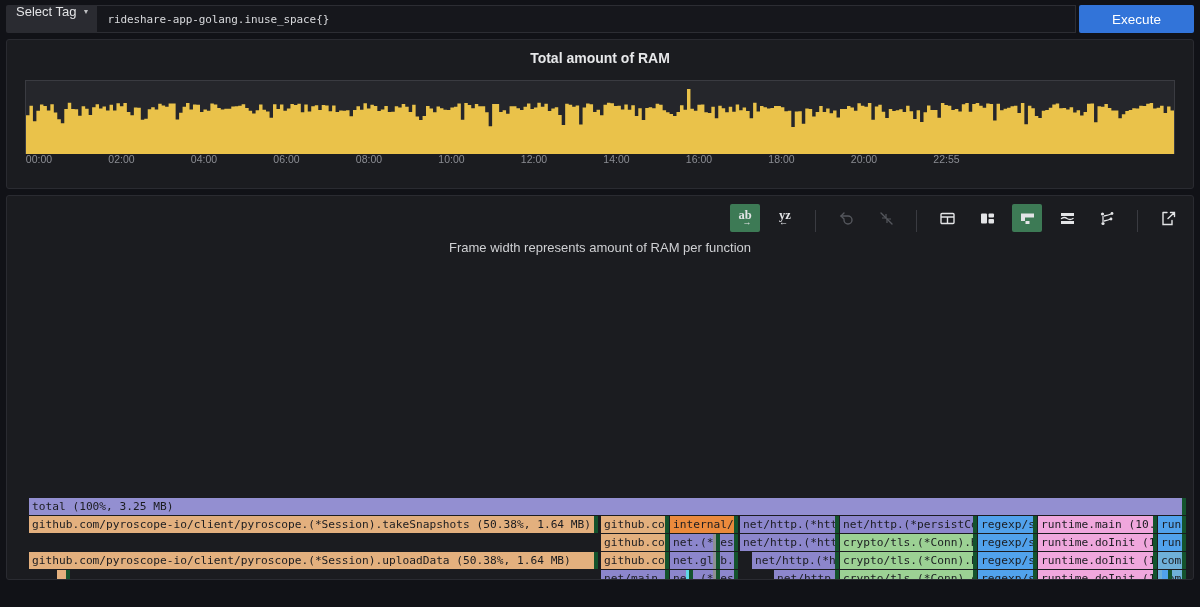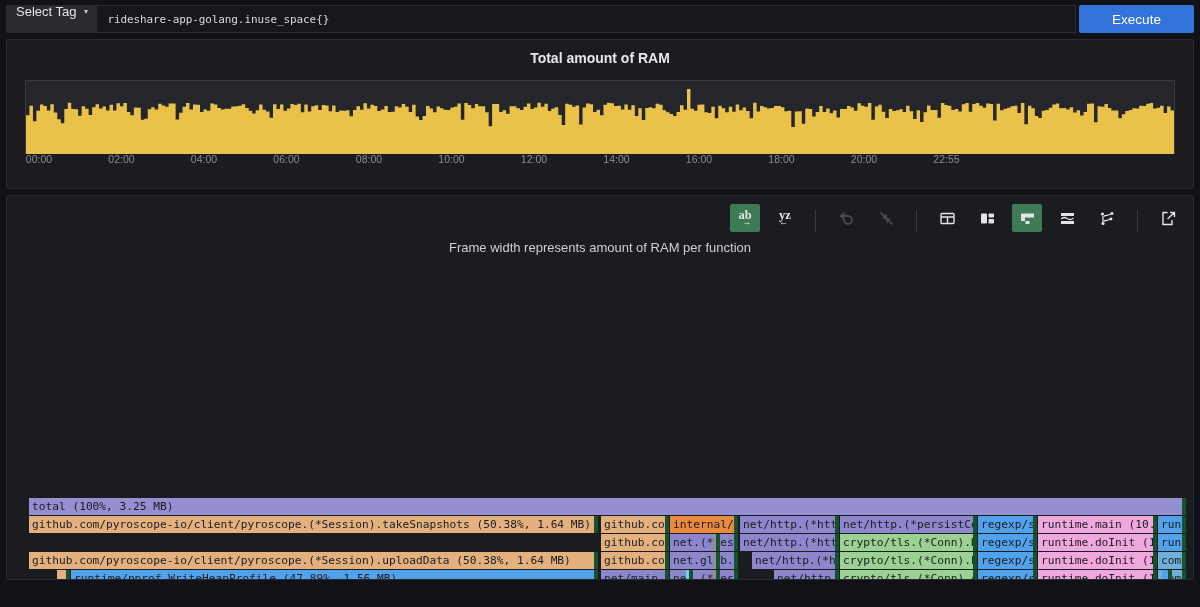--- a/index.html
+++ b/index.html
@@ -300,21 +300,20 @@
       <div class="frame" style="left: 1129px; top: 36px; width: 28px; background: rgb(81, 162, 236);">run</div>
       <div class="frame" style="left: 0px; top: 54px; width: 569px; background: rgb(227, 176, 126);">github.com/pyroscope-io/client/pyroscope.(*Session).uploadData (50.38%, 1.64 MB)</div>
       <div class="frame" style="left: 572px; top: 54px; width: 68px; background: rgb(227, 176, 126);">github.com.</div>
       <div class="frame" style="left: 641px; top: 54px; width: 68px; background: rgb(140, 134, 204);">net.glob..</div>
       <div class="frame" style="left: 723px; top: 54px; width: 87px; background: rgb(140, 134, 204);">net/http.(*http2</div>
       <div class="frame" style="left: 811px; top: 54px; width: 137px; background: rgb(156, 209, 148);">crypto/tls.(*Conn).hands</div>
       <div class="frame" style="left: 949px; top: 54px; width: 59px; background: rgb(81, 162, 236);">regexp/syn</div>
       <div class="frame" style="left: 1009px; top: 54px; width: 119px; background: rgb(240, 167, 221);">runtime.doInit (10.59</div>
       <div class="frame" style="left: 1129px; top: 54px; width: 28px; background: rgb(111, 176, 216);">com</div>
       <div class="frame" style="left: 28px; top: 72px; width: 13px; background: rgb(227, 176, 126);"></div>
-      <div class="frame" style="left: 42px; top: 72px; width: 527px; background: rgb(81, 162, 236);">runtime/pprof.WriteHeapProfile (47.89%, 1.56 MB)</div>
       <div class="frame" style="left: 572px; top: 72px; width: 68px; background: rgb(140, 134, 204);">net/main.(</div>
       <div class="frame" style="left: 641px; top: 72px; width: 68px; background: rgb(140, 134, 204);">net.(*Reso</div>
       <div class="frame" style="left: 745px; top: 72px; width: 65px; background: rgb(140, 134, 204);">net/http.(*</div>
       <div class="frame" style="left: 811px; top: 72px; width: 137px; background: rgb(156, 209, 148);">crypto/tls.(*Conn).clien</div>
       <div class="frame" style="left: 949px; top: 72px; width: 59px; background: rgb(81, 162, 236);">regexp/syn</div>
       <div class="frame" style="left: 1009px; top: 72px; width: 119px; background: rgb(240, 167, 221);">runtime.doInit (10.59</div>
       <div class="frame" style="left: 1129px; top: 72px; width: 28px; background: rgb(111, 176, 216);">com</div>
       <div class="frame" style="left: 657px; top: 72px; width: 6px; background: rgb(95, 216, 232);"></div>
       <div class="frame" style="left: 684px; top: 36px; width: 4px; background: rgb(142, 144, 148);"></div>
       <div class="frame" style="left: 684px; top: 54px; width: 4px; background: rgb(142, 144, 148);"></div>

